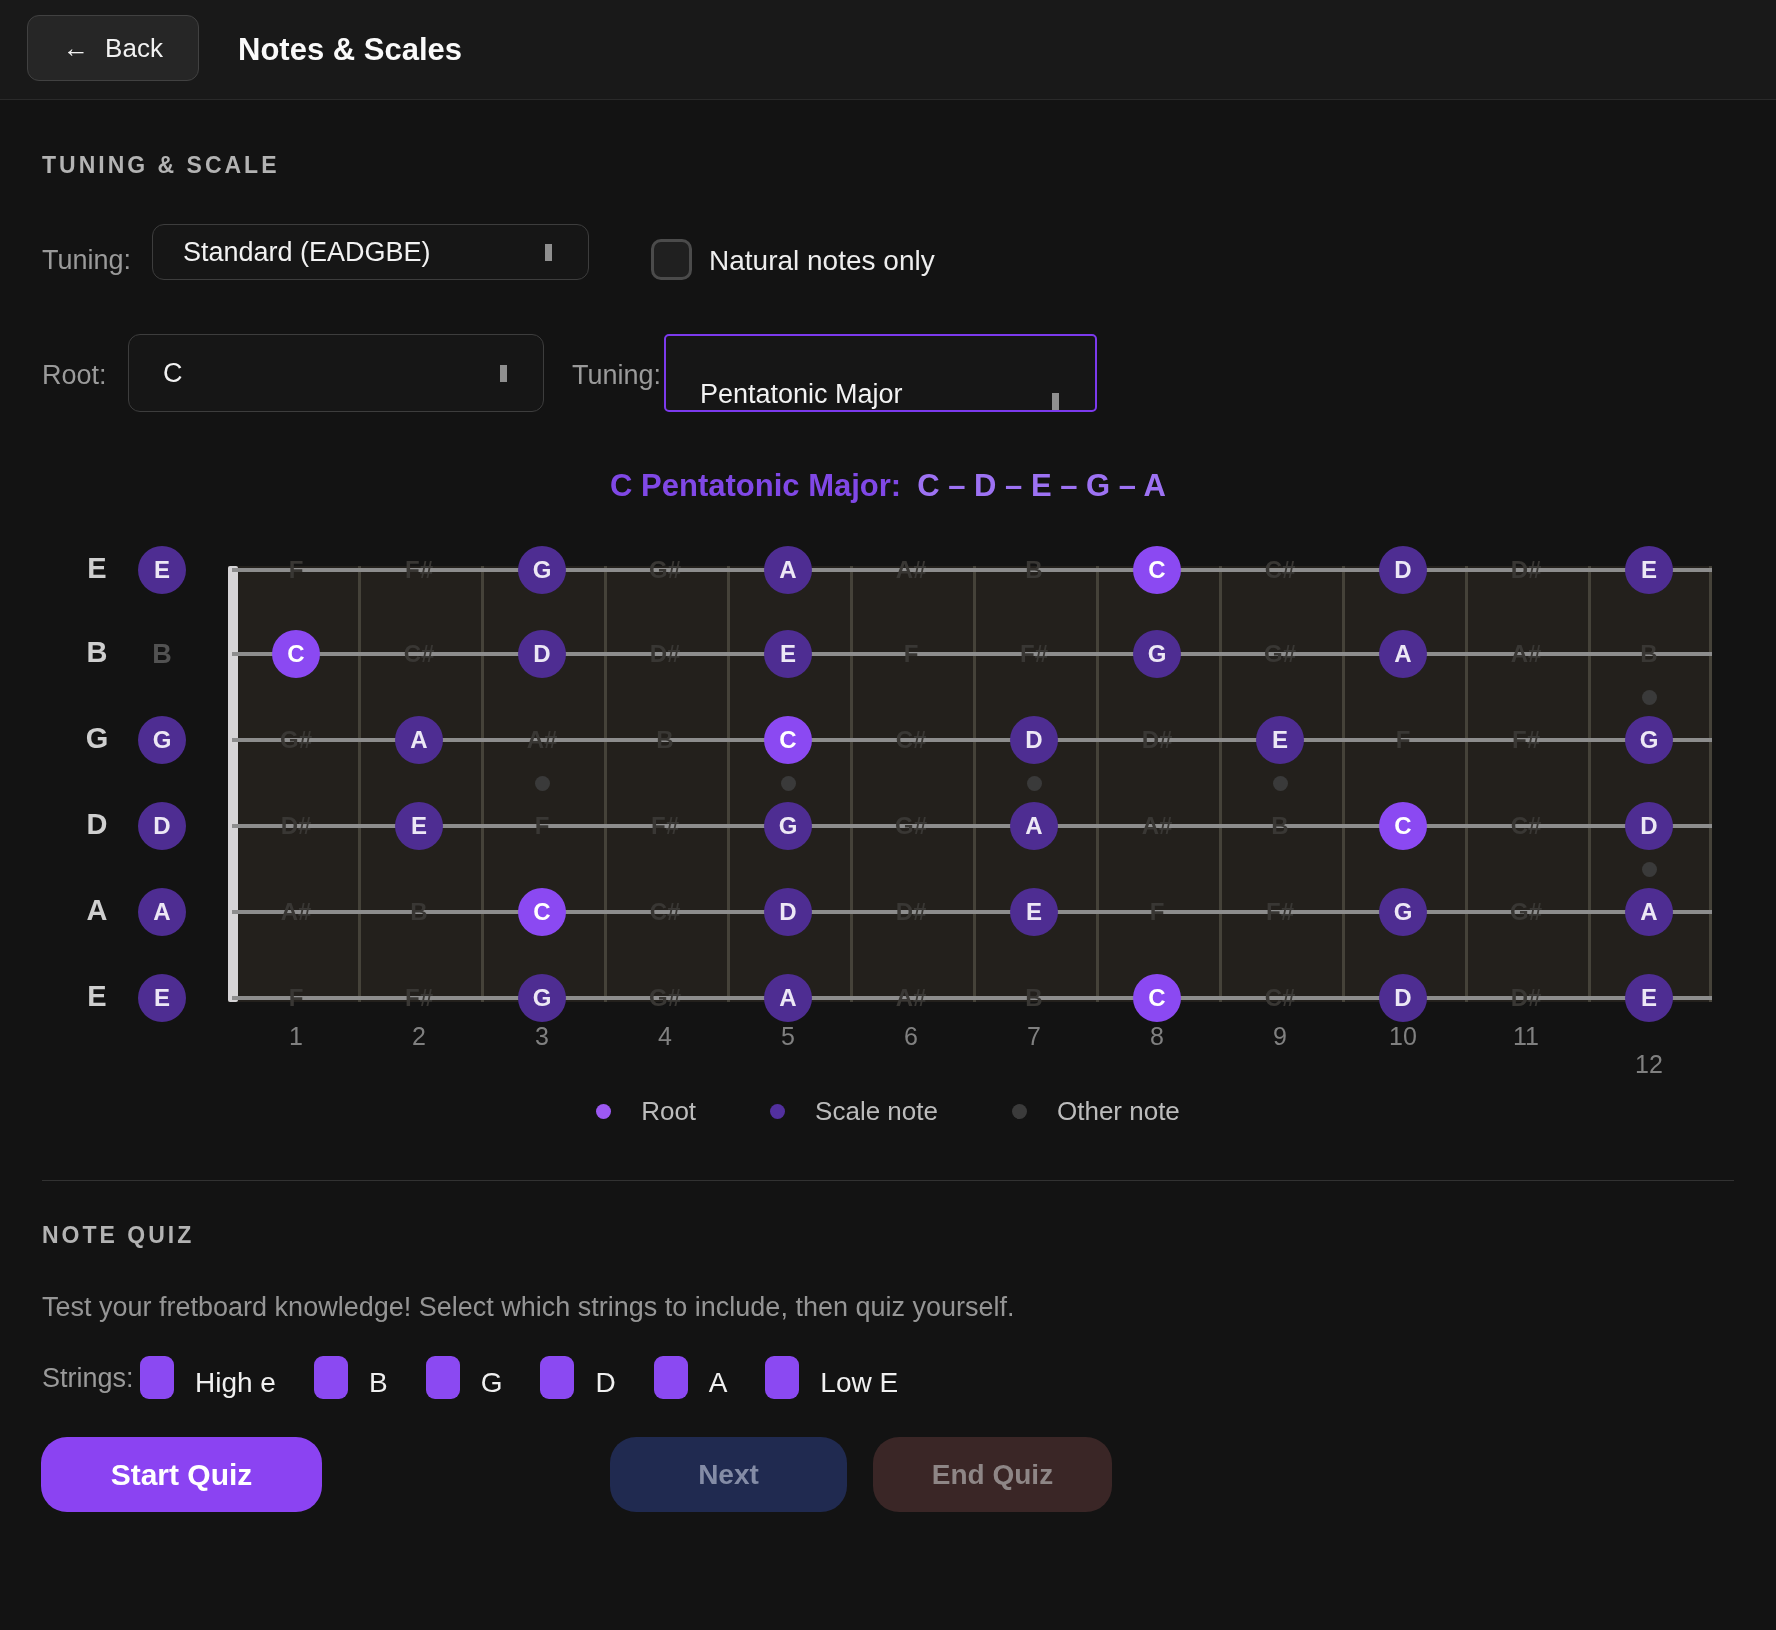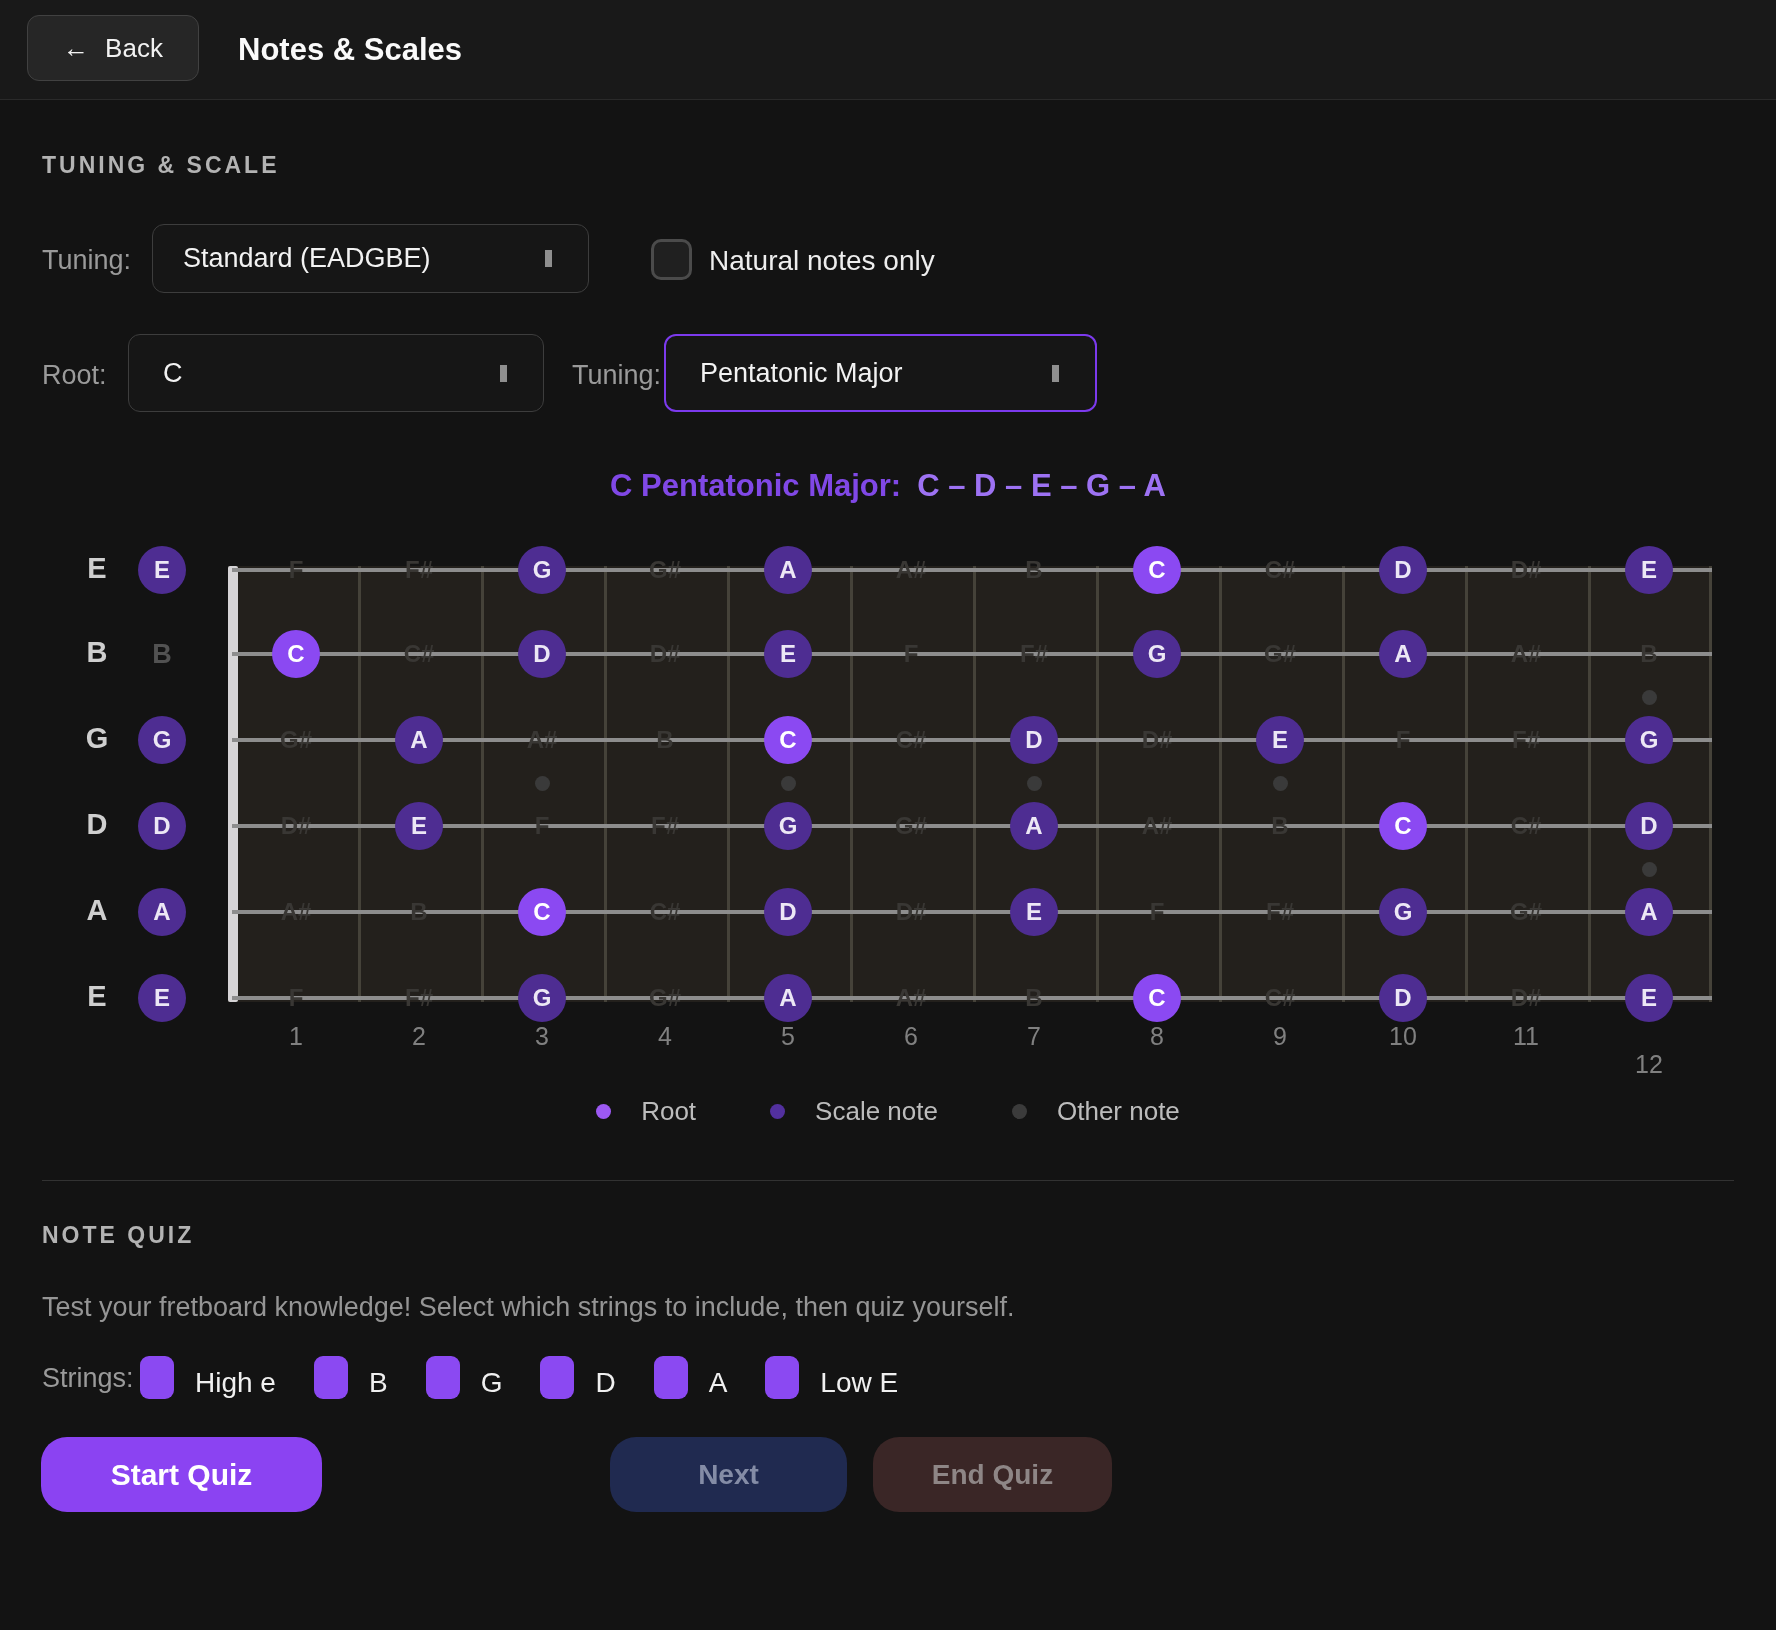--- a/index.html
+++ b/index.html
@@ -13,21 +13,21 @@
   .page-title { position:absolute; left:238px; top:0; height:100px; display:flex; align-items:center; color:#fafafa; font-size:31px; font-weight:700; }
 
   
   .section-heading { position:absolute; left:42px; color:#b3b3b3; font-size:23px; font-weight:600; letter-spacing:3px; }
 
   
   .field-label { position:absolute; color:#9a9a9a; font-size:27px; }
   .select-box { position:absolute; background:#161616; border:1.5px solid #3d3d3d; border-radius:12px; display:flex; align-items:center; color:#f2f2f2; font-size:27px; cursor:pointer; }
   .select-box .value { padding-left:30px; flex:1; }
   .caret-bar { width:7px; height:17px; background:#8f8f8f; margin-right:36px; }
-  .select-accent { border:2px solid var(--accent); border-radius:12px; }
+  .select-accent { border:2px solid var(--accent); border-radius:5px;align-items:flex-end; }
   .checkbox-empty { position:absolute; width:41px; height:41px; background:#202020; border:3px solid #4b4b4b; border-radius:10px; cursor:pointer; }
 
   
   .scale-summary { position:absolute; left:0; top:468px; width:100%; text-align:center; font-size:31px; font-weight:700; }
   .scale-summary .name { color:var(--summary-name); }
   .scale-summary .notes { color:var(--summary-notes); margin-left:16px; }
 
   
   .fret-layer { position:absolute; left:0; top:0; width:100%; height:100%; }
   .board { position:absolute; left:228px; top:566px; width:1484px; height:436px; background:#23201c; }
@@ -75,21 +75,21 @@
     <div class="back-btn">
       <span>←</span>
       <span>Back</span>
     </div>
     <div class="page-title">Notes &amp; Scales</div>
   </div>
 
   <div class="section-heading" style="top:152px;">TUNING &amp; SCALE</div>
 
   <div class="field-label" style="left:42px; top:245px;">Tuning:</div>
-  <div class="select-box" style="left:152px; top:224px; width:437px; height:69px;">
+  <div class="select-box" style="left:152px; top:224px; width:437px; height:56px;">
     <span class="value">Standard (EADGBE)</span>
     <span class="caret-bar"></span>
   </div>
   <div class="checkbox-empty" style="left:651px; top:239px;"></div>
   <div class="field-label" style="left:709px; top:245px; color:#eeeeee; font-size:28px;">Natural notes only</div>
 
   <div class="field-label" style="left:42px; top:360px;">Root:</div>
   <div class="select-box" style="left:128px; top:334px; width:416px; height:78px;">
     <span class="value" style="padding-left:34px;">C</span>
     <span class="caret-bar"></span>

